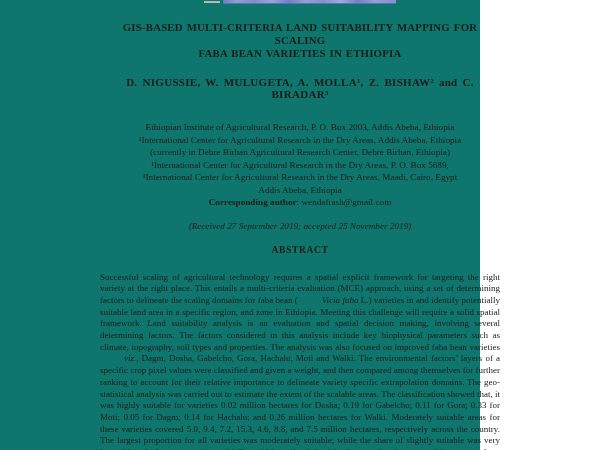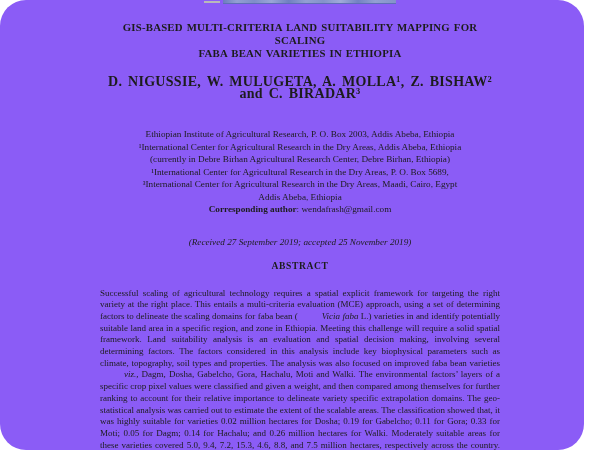--- a/index.html
+++ b/index.html
@@ -7,24 +7,23 @@
     padding: 0;
     width: 600px;
     height: 450px;
     background: #ffffff;
     overflow: hidden;
     font-family: "Liberation Serif", serif;
     color: #1c1c1c;
   }
   .page {
     position: relative;
-    width: 584px;
+    width: 480px;
     height: 450px;
-    background: #8b5cf6;
-    border-radius: 26px;
+    background: #0f766e;
   }
   
   .clipped-link {
     position: absolute;
     top: 0;
     left: 223px;
     width: 173px;
     height: 3px;
     background: linear-gradient(90deg,
       #6d7cbe 0%, #93a0d2 8%, #7f8dc8 18%, #9aa6d6 28%, #7080c0 38%,
@@ -49,38 +48,38 @@
   .title {
     margin-top: 21px;
     font-size: 10.8px;
     line-height: 13px;
     font-weight: bold;
     letter-spacing: 0.2px;
     word-spacing: 1px;
   }
   .authors {
     margin-top: 16px;
-    font-size: 14px;
+    font-size: 11px;
     line-height: 12px;
     font-weight: 600;
     letter-spacing: 0.3px;
     word-spacing: 2px;
   }
   .affiliations {
-    margin-top: 28px;
+    margin-top: 21px;
     font-size: 9.2px;
     line-height: 12.5px;
   }
   .corresponding {
     font-size: 9.2px;
     line-height: 12.5px;
   }
   .corresponding .bold { font-weight: bold; font-family: Liberation Serif, serif; }
   .received {
-    margin-top: 20px;
+    margin-top: 11px;
     font-size: 9.2px;
     line-height: 12px;
     font-style: italic;
   }
   .abstract-heading {
     margin-top: 12px;
     font-size: 9.6px;
     line-height: 12px;
     font-weight: bold;
     letter-spacing: 0.6px;

